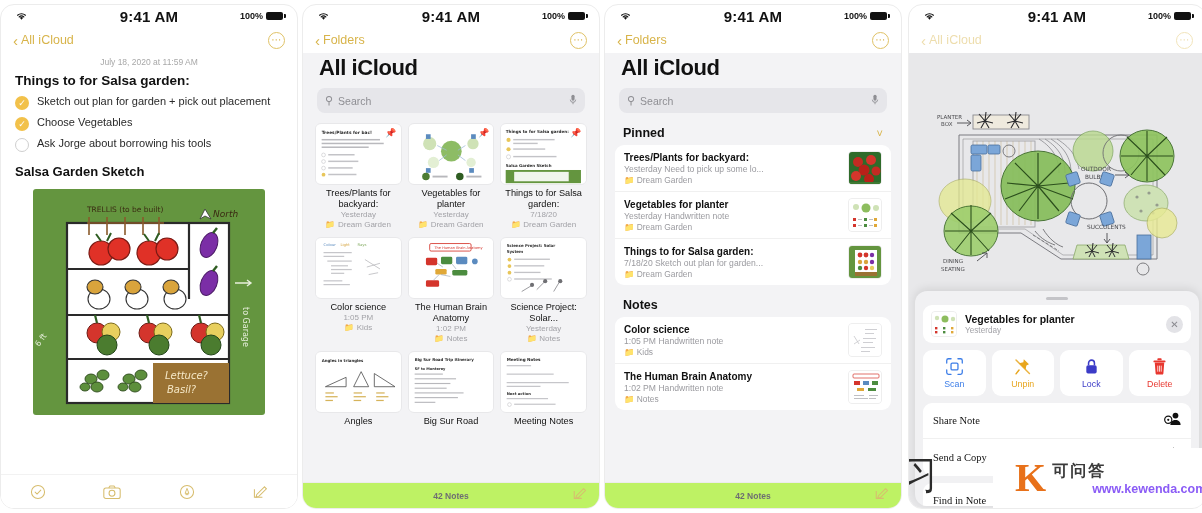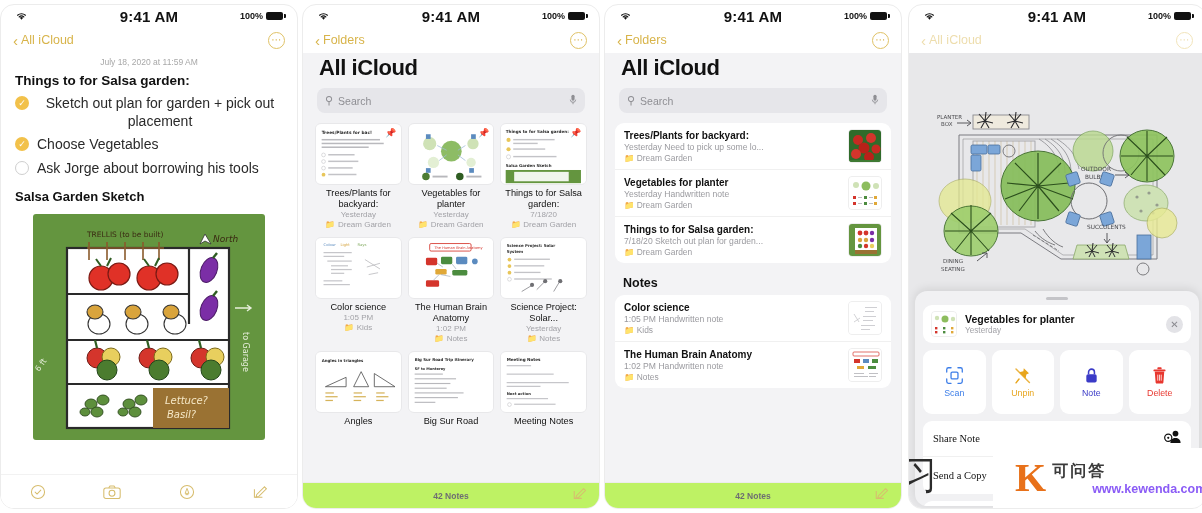--- a/index.html
+++ b/index.html
@@ -79,21 +79,21 @@
   .note-date { text-align: center; font-size: 8.5px; color: #a8a8a8; margin: 4px 0 6px; }
   .note-title { font-size: 13.5px; font-weight: bold; color:#111; margin-bottom: 7px; }
   .todo { display:flex; gap: 8px; align-items: flex-start; margin-bottom: 6px; }
   .todo-box {
     flex: 0 0 auto; width: 14px; height: 14px; border-radius: 50%;
     margin-top: 1px;
     display:flex; align-items:center; justify-content:center;
   }
   .todo-box.done { background:#f2c14a; color:#fff; font-size: 9px; }
   .todo-box.open { border: 1.3px solid #cfcfcf; }
-  .todo-text { font-size: 14px; color:#2a2a2a; line-height: 1.25; text-align: center; }
+  .todo-text { font-size: 11px; color:#2a2a2a; line-height: 1.25; text-align: center; }
   .sketch-title { font-size: 13px; font-weight: bold; color:#111; margin: 12px 0 8px; }
 
   .sketch-wrap {
     position: relative;
     margin: 0 auto;
     width: 240px; height: 230px;
     overflow: hidden;
   }
   .toolbar {
     position: absolute; left:0; right:0; bottom:0;
@@ -169,21 +169,21 @@
   .sheet-head { display:flex; align-items:center; gap:8px; background:#fff; border-radius:9px; padding:6px 8px; }
   .sheet-head .sh-th { width:26px;height:26px;border-radius:4px; background:#f7f7f7; border:1px solid #eee; overflow:hidden;}
   .sheet-head .sh-t { font-size: 10.5px; font-weight:bold; color:#111; }
   .sheet-head .sh-s { font-size: 8.2px; color:#a3a3a8; margin-top:1px;}
   .sheet-head .sh-x {
     margin-left:auto; width:17px;height:17px;border-radius:50%;
     background:#e3e3e7; color:#8a8a8f; font-size:10px;
     display:flex;align-items:center;justify-content:center; cursor:pointer;
   }
   .quad { display:grid; grid-template-columns:repeat(4,1fr); gap:6px; margin-top:7px; }
-  .qbtn { background:#fff; border-radius:9px; height:64px; display:flex; flex-direction:column;
+  .qbtn { background:#fff; border-radius:9px; height:46px; display:flex; flex-direction:column;
           align-items:center; justify-content:center; gap:3px; cursor:pointer;}
   .qbtn .ql { font-size:8.8px; }
   .menu { background:#fff; border-radius:9px; margin-top:7px; overflow:hidden;}
   .mrow { display:flex; align-items:center; padding:8px 10px; cursor:pointer; border-bottom:1px solid #f0f0f0;font-family:Liberation Serif, serif;}
   .mrow:last-child{border-bottom:none;}
   .mrow .ml { font-size:10.5px; color:#111; }
   .mrow .mi { margin-left:auto; color:#111; }
 
   
   .watermark {
@@ -681,20 +681,24 @@
         <span class="sp">Search</span>
         <span class="mic">
           <svg width="8" height="11" viewBox="0 0 10 14">
               <rect x="3" y="1" width="4" height="7.5" rx="2" fill="#8e8e93"></rect>
               <path d="M1.6 7.2a3.4 3.4 0 006.8 0" stroke="#8e8e93" stroke-width="1.1" fill="none"></path>
               <line x1="5" y1="10.6" x2="5" y2="13" stroke="#8e8e93" stroke-width="1.1"></line>
             </svg>
         </span>
       </div>
 
+      <div class="sect-head">
+        <span class="t">Pinned</span>
+        <span class="cv">˅</span>
+      </div>
       <div class="card">
         <div class="row">
           <div class="rt">
             <div class="rtitle">Trees/Plants for backyard:</div>
             <div class="rsub">Yesterday  Need to pick up some lo...</div>
             <div class="rfold">📁 <span>Dream Garden</span></div>
           </div>
           <div class="rthumb">
             <svg viewBox="0 0 34 34" width="34" height="34">
                 <rect width="34" height="34" fill="#2f6b2a"></rect>
@@ -1024,21 +1028,21 @@
               <path d="M7 15l-3.5 4.5" stroke="#e8a61e" stroke-width="1.7" stroke-linecap="round" fill="none"></path>
               <path d="M3.5 3.5L19 19" stroke="#e8a61e" stroke-width="1.7" stroke-linecap="round" fill="none" opacity=".85"></path>
               </svg>
             <span class="ql" style="color:#e8a61e">Unpin</span>
           </div>
           <div class="qbtn">
             <svg width="19" height="19" viewBox="0 0 22 22">
               <rect x="5" y="9.5" width="12" height="9.5" rx="2" fill="#3b3bc7"></rect>
               <path d="M7.6 9.5V7a3.4 3.4 0 016.8 0v2.5" fill="none" stroke="#3b3bc7" stroke-width="1.8"></path>
               </svg>
-            <span class="ql" style="color:#3b3bc7">Note</span>
+            <span class="ql" style="color:#3b3bc7">Lock</span>
           </div>
           <div class="qbtn">
             <svg width="19" height="19" viewBox="0 0 22 22">
               <path d="M5.5 6.5h11l-1 12.5a1.6 1.6 0 01-1.6 1.4H8.1a1.6 1.6 0 01-1.6-1.4z" fill="#e8372f"></path>
               <rect x="4" y="4" width="14" height="2.2" rx="1" fill="#e8372f"></rect>
               <rect x="8.5" y="1.5" width="5" height="2.4" rx="1" fill="#e8372f"></rect>
               <g stroke="#fff" stroke-width=".9">
                   <line x1="9" y1="10" x2="9" y2="17"></line>
                   <line x1="11" y1="10" x2="11" y2="17"></line>
                   <line x1="13" y1="10" x2="13" y2="17"></line>

